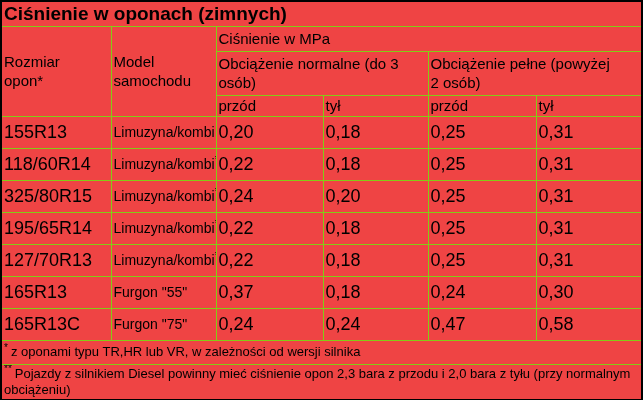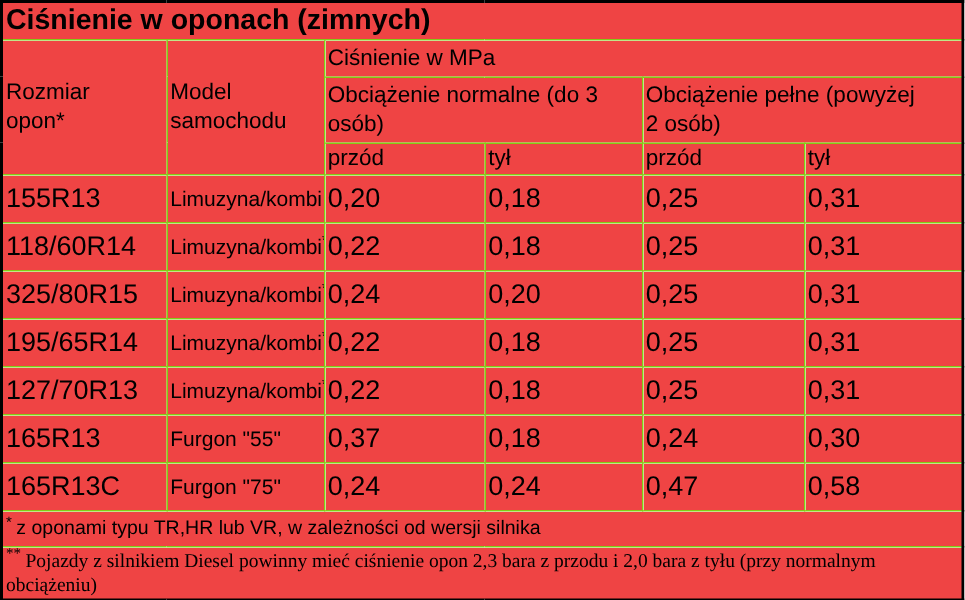--- a/index.html
+++ b/index.html
@@ -26,21 +26,21 @@
     padding: 0 2px;
     background: #ef4444;
     overflow: hidden;
   }
   .title-row    { height: 25px; }
   .mpa-row      { height: 25px; }
   .load-row     { height: 44px; padding-left: 16px; }
   .fr-row       { height: 21px; }
   .data-row     { height: 32px; }
   .fn1-row      { height: 24px; }
-  .fn2-row      { height: 36px; font-family: Liberation Serif, serif; }
+  .fn2-row      { height: 36px; }
 
   .title-cell {
     font-size: 19px;
     font-weight: bold;
     border-bottom: 1px solid #000000;
   }
   .hdr {
     font-size: 15px;
     line-height: 1.3;
     white-space: pre-line;

